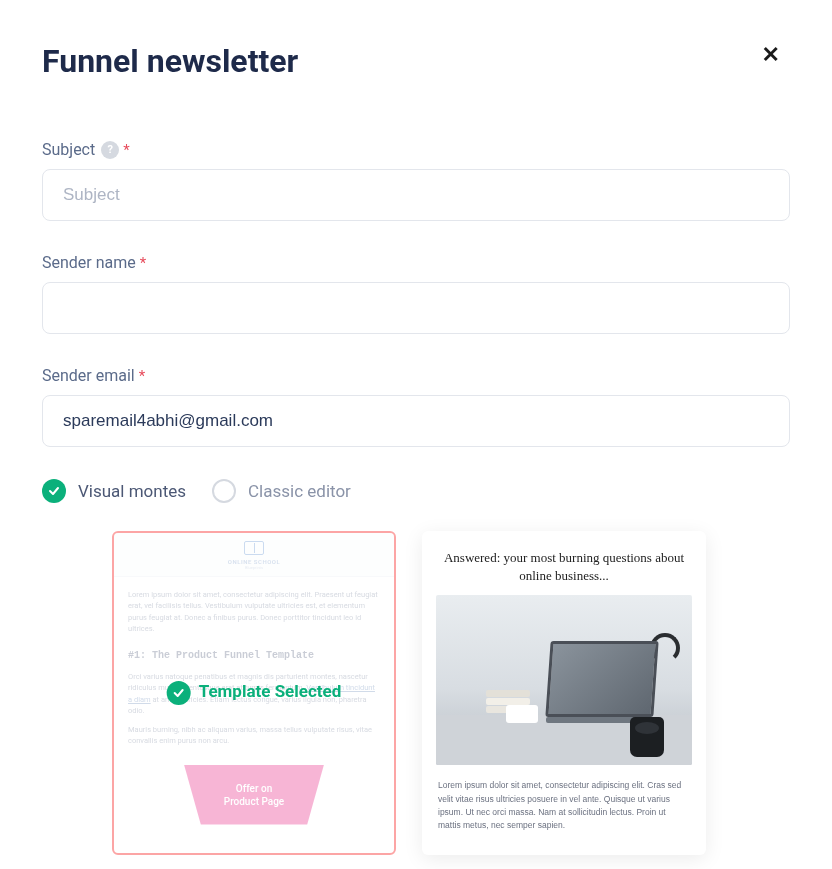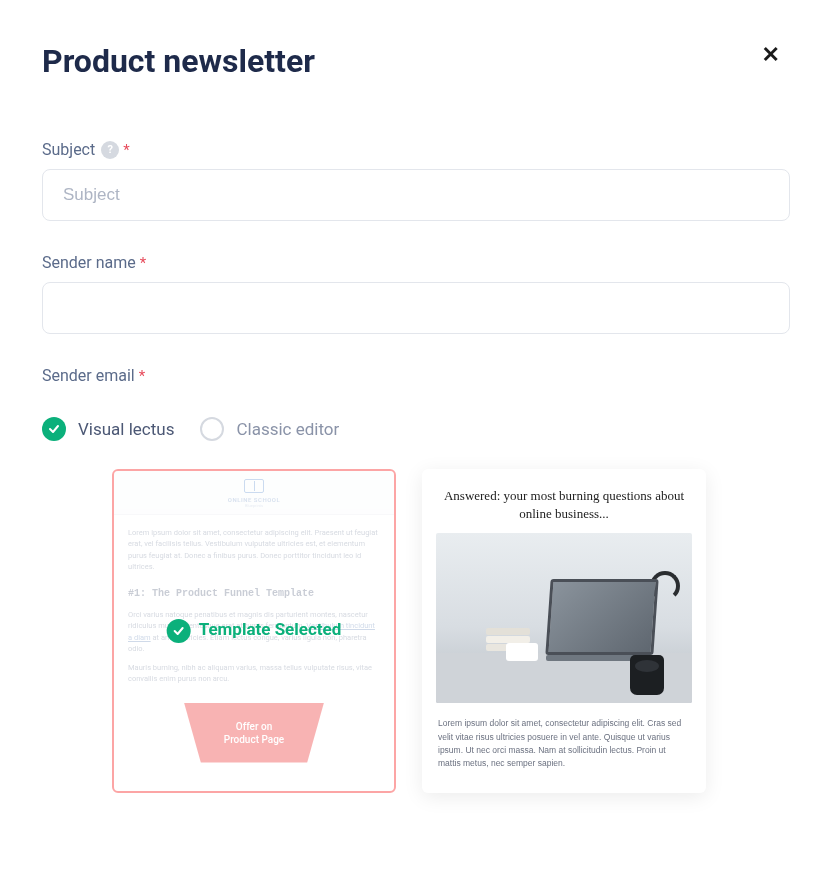--- a/index.html
+++ b/index.html
@@ -153,21 +153,21 @@
     .t1-header { background: #fbfcfd; text-align: center; padding: 8px 0 6px; border-bottom: 1px solid #eef0f4; }
     .t1-logo { width: 20px; height: 14px; margin: 0 auto 3px; border: 1.5px solid #7da6d9; border-radius: 2px; position: relative; }
     .t1-logo::after { content:""; position:absolute; left:50%; top:1px; bottom:1px; width:1px; background:#7da6d9; }
     .t1-brand { font-size: 6px; letter-spacing: .5px; color: #9ab3d4; font-weight: 600; }
     .t1-sub { font-size: 4px; color: #c2cfe0; }
     .t1-body { padding: 12px 14px; font-size: 7.5px; color: #9aa3b5; line-height: 1.5; }
     .t1-h { font-size: 10px; font-weight: 700; color: #7a8399; margin: 14px 0 8px; font-family: Liberation Mono, monospace; }
     .t1-link { color: #8ca5c9; text-decoration: underline; }
     .t1-p { margin-bottom: 8px; }
     .t1-funnel {
-      margin: 18px auto 0; width: 140px; height: 60px; background: #ef4444;
+      margin: 18px auto 0; width: 140px; height: 60px; background: #ec4899;
       clip-path: polygon(0 0, 100% 0, 88% 100%, 12% 100%);
       display: flex; flex-direction: column; align-items: center; justify-content: center;
       color: #fff; font-size: 10px; line-height: 1.3; text-align: center; font-weight: 500;
     }
     
     
     .t2-head { text-align: center; padding: 18px 20px 10px; font-family: Georgia, serif; font-weight: 400; font-size: 13px; color: #222; line-height: 1.4; }
     .t2-img {
       margin: 0 14px; height: 170px; border-radius: 2px; position: relative; overflow: hidden;
       background: linear-gradient(180deg, #e9edf0 0%, #d8dde2 55%, #b8bec5 100%);
@@ -179,21 +179,21 @@
     .phone { position:absolute; left:70px; bottom:42px; width:32px; height:18px; background:#fff; border-radius:3px; }
     .headphones { position:absolute; right:12px; top:38px; width:30px; height:30px; border:4px solid #2a2d30; border-radius:50%; border-bottom-color:transparent; }
     .lens { position:absolute; right:28px; bottom:8px; width:34px; height:40px; background:#1c1f22; border-radius:5px 5px 7px 7px; }
     .lens::after{ content:""; position:absolute; top:5px; left:5px; right:5px; height:12px; border-radius:50%; background:#2f3338; }
     .t2-body { padding: 14px 16px 0; font-size: 8.5px; line-height: 1.55; color: #6b7180; font-family: Liberation Sans, sans-serif; }
   </style>
 </head>
 <body>
 
 <div class="header">
-  <h1 class="title">Product newsletter</h1>
+  <h1 class="title">Funnel newsletter</h1>
   <button class="close-btn">
     <span>✕</span>
   </button>
 </div>
 
 <div class="form-group">
   <div class="label-row">
     <span class="label">Subject</span>
     <span class="help-icon">?</span>
     <span class="required">*</span>
@@ -207,30 +207,31 @@
     <span class="required">*</span>
   </div>
   <input class="input" type="text" style="">
 </div>
 
 <div class="form-group">
   <div class="label-row">
     <span class="label">Sender email</span>
     <span class="required">*</span>
   </div>
+  <input class="input" type="text" value="sparemail4abhi@gmail.com" style="">
 </div>
 
 <div class="editor-row">
   <div class="editor-option">
     <span class="radio-check active">
       <svg class="check-svg" viewBox="0 0 12 12">
           <path d="M2 6 L5 9 L10 3" stroke="#fff" stroke-width="2" fill="none" stroke-linecap="round" stroke-linejoin="round"></path>
         </svg>
     </span>
-    <span class="editor-label">Visual lectus</span>
+    <span class="editor-label">Visual montes</span>
   </div>
   <div class="editor-option">
     <span class="radio-check inactive"></span>
     <span class="editor-label muted">Classic editor</span>
   </div>
 </div>
 
 <div class="templates">
   <div class="template-card selected">
     <div class="t-inner">

